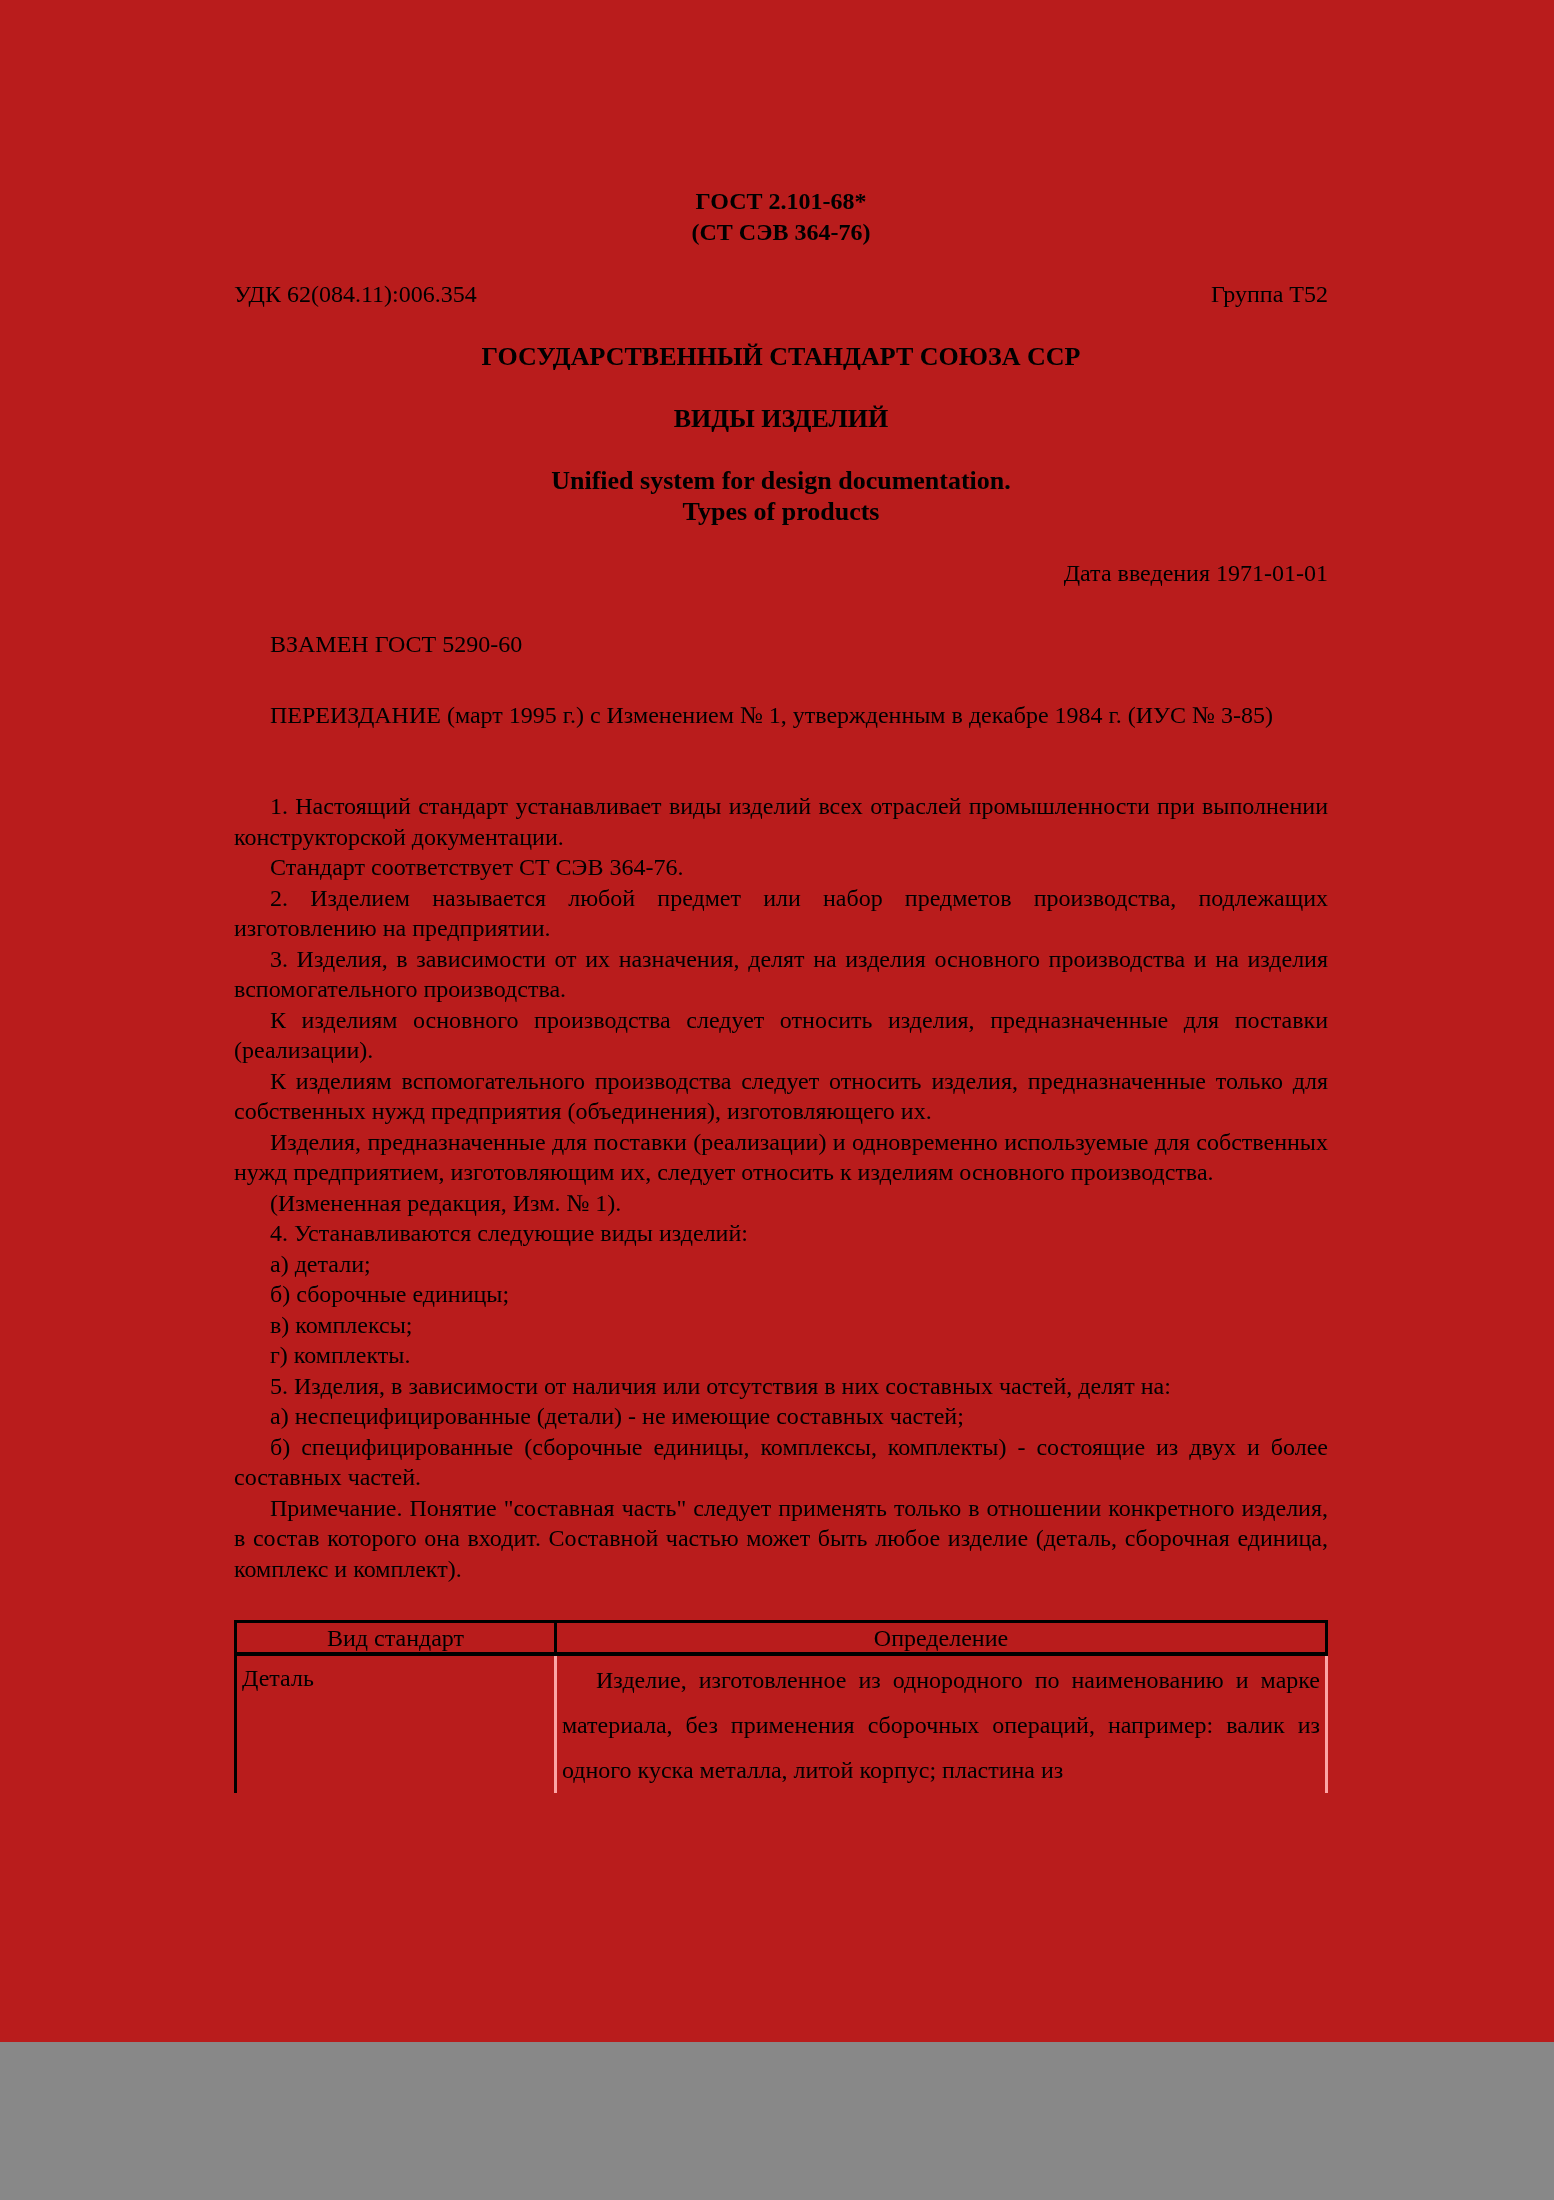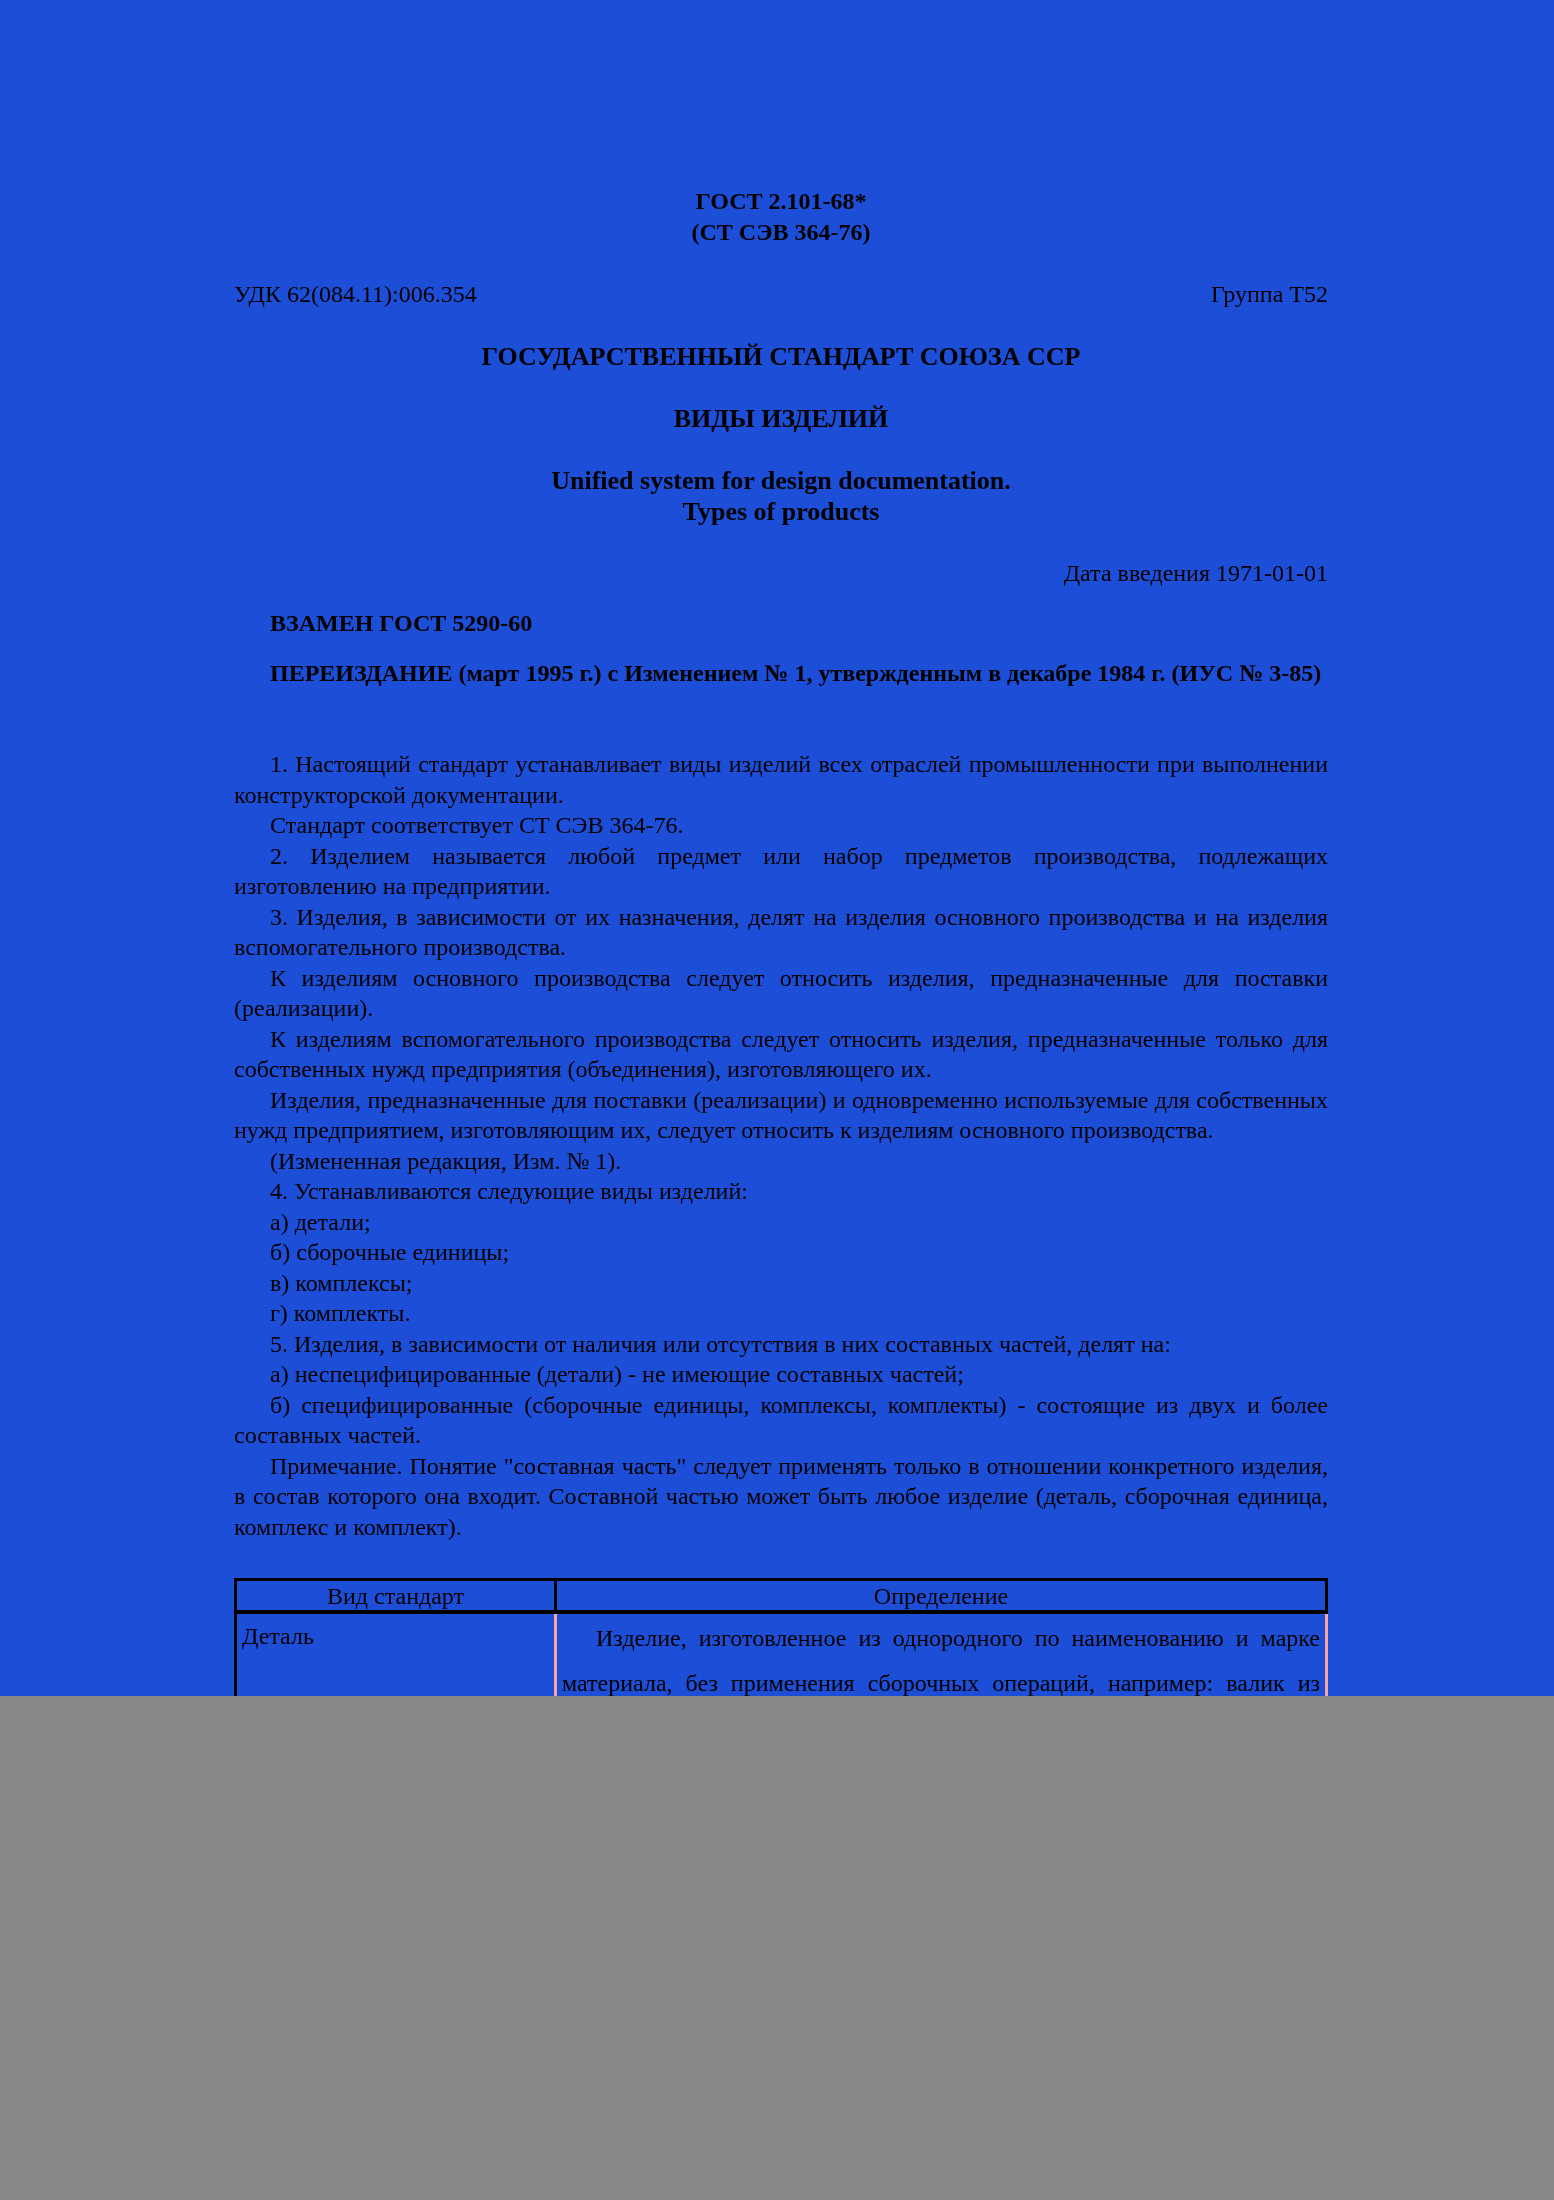--- a/index.html
+++ b/index.html
@@ -3,22 +3,22 @@
 <meta charset="utf-8">
 <style>
   html, body { margin: 0; padding: 0; }
   body {
     background: #888;
     font-family: "Liberation Serif", "DejaVu Serif", serif;
   }
   .page {
     position: relative;
     width: 1554px;
-    height: 1696px;
-    background: #1d4ed8;
+    height: 2042px;
+    background: #b91c1c;
     color: #000000;
     overflow: hidden;
     font-size: 24px;
   }
   .content {
     margin-left: 234px;
     width: 1094px;
   }
   
   .title-block {
@@ -50,21 +50,21 @@
     font-size: 24px;
   }
   
   .para {
     margin: 0;
     text-align: justify;
     text-indent: 36px;
     line-height: 30.5px;
     font-size: 24px;
   }
-  .gap1 { margin-top: 19px; font-weight: bold; }
+  .gap1 { margin-top: 40px; }
   .gap2 { margin-top: 59px; }
   .body-block { margin-top: 61px; }
   
   table.kinds {
     margin-top: 36px;
     width: 1094px;
     border-collapse: collapse;
     table-layout: fixed;
     font-size: 24px;
   }

